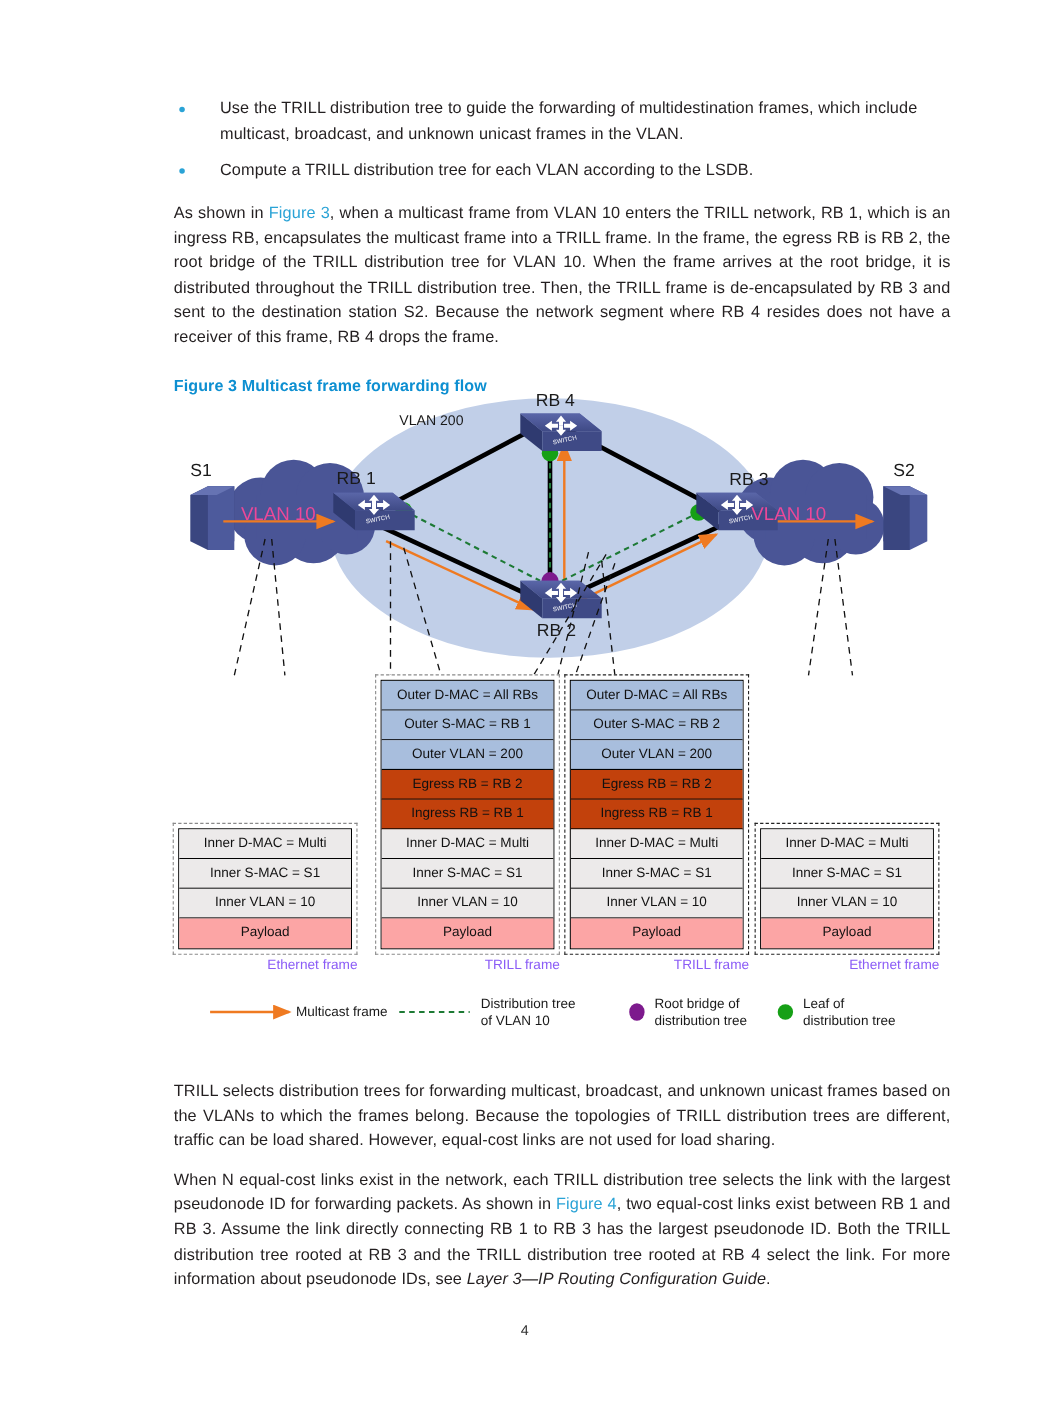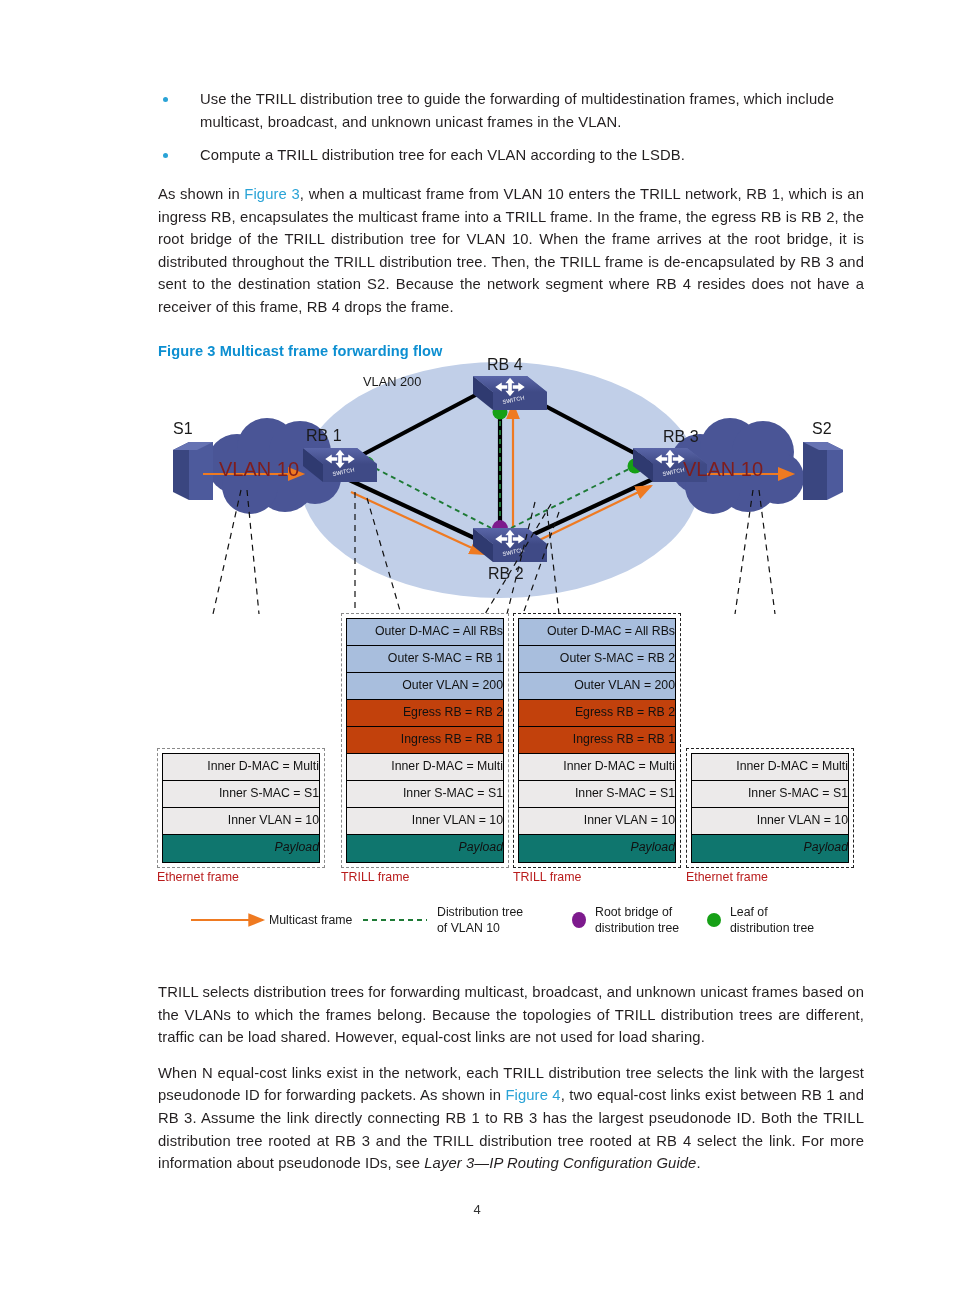--- a/index.html
+++ b/index.html
@@ -63,22 +63,22 @@
   .fig-svg { position: absolute; left: 0; top: 0; }
 
   .node-label {
     position: absolute;
     font-size: 16px;
     color: #1a1a1a;
     white-space: nowrap;
   }
   .cloud-label {
     position: absolute;
-    font-size: 20px;
-    color: #7f1d1d;
+    font-size: 17px;
+    color: #ec4899;
     white-space: nowrap;
   }
   .vlan200-label {
     position: absolute;
     font-size: 12.8px;
     color: #1a1a1a;
     white-space: nowrap;
   }
 
   
@@ -86,38 +86,38 @@
   .frame-dash {
     border: 1px dashed #8a8a8a;
     padding: 4px;
     background: #ffffff;
   }
   .frame-dash.bold-dash { border: 1.6px dashed #222222; }
   .frame-inner { border: 1.4px solid #000000; }
   .frow {
     height: 27px;
     line-height: 25px;
-    text-align: right;
+    text-align: center;
     font-size: 12.3px;
     color: #111111;
     border-bottom: 1.2px solid #000000;
     white-space: nowrap;
     overflow: hidden;
   }
   .frow:last-child { border-bottom: none; }
   .frow.outer { background: #a8bedd; }
   .frow.mid  { background: #c2410c; }
   .frow.inner { background: #eceaea; }
-  .frow.payload { background: #0f766e; font-style: italic; }
+  .frow.payload { background: #fca5a5; }
 
   .frame-caption {
     position: absolute;
     font-size: 12.4px;
-    color: #b91c1c;
-    text-align: left;
+    color: #8b5cf6;
+    text-align: right;
     white-space: nowrap;
   }
 
   
   .legend { position: absolute; left: 0; top: 546px; width: 706px; height: 46px; }
   .legend-text {
     position: absolute;
     font-size: 12.3px;
     color: #1a1a1a;
     line-height: 15px;

